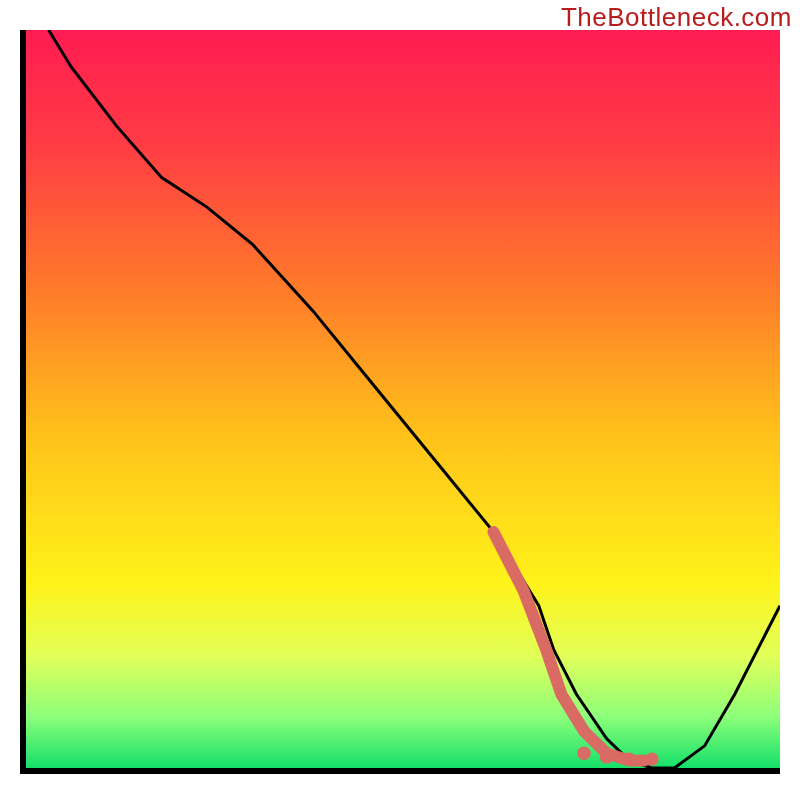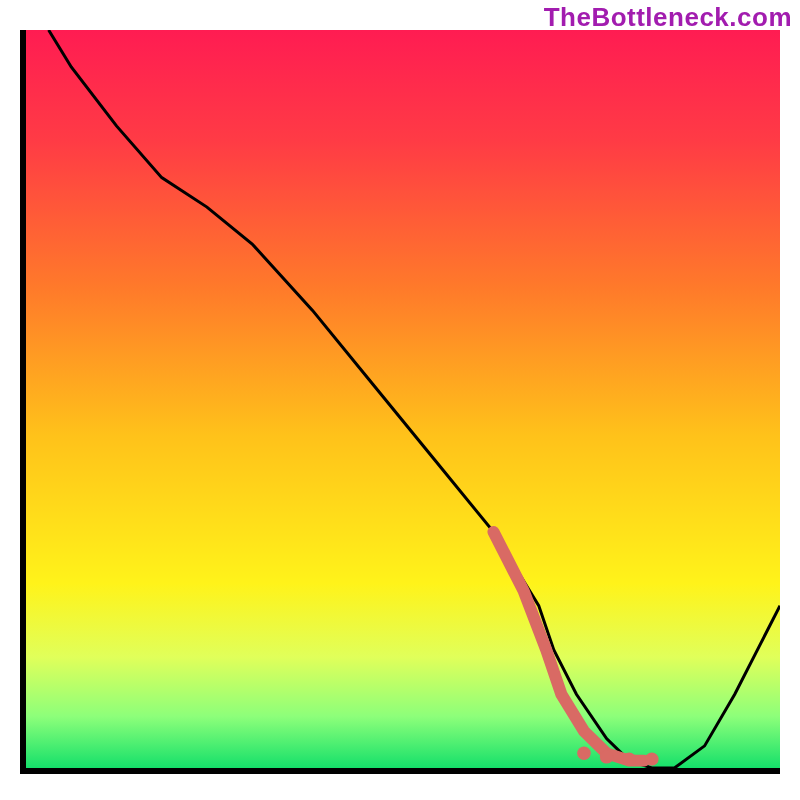--- a/index.html
+++ b/index.html
@@ -15,22 +15,22 @@
     position: relative;
     width: 800px;
     height: 800px;
     box-sizing: border-box;
   }
   .watermark {
     position: absolute;
     top: 2px;
     right: 8px;
     font-size: 26px;
-    font-weight: bold;
-    color: #a21caf;
+    font-weight: normal;
+    color: #b91c1c;
     letter-spacing: 0.5px;
     user-select: none;
   }
   .plot-area {
     position: absolute;
     left: 20px;
     top: 30px;
     width: 760px;
     height: 744px;
     border-left: 6px solid #000;

